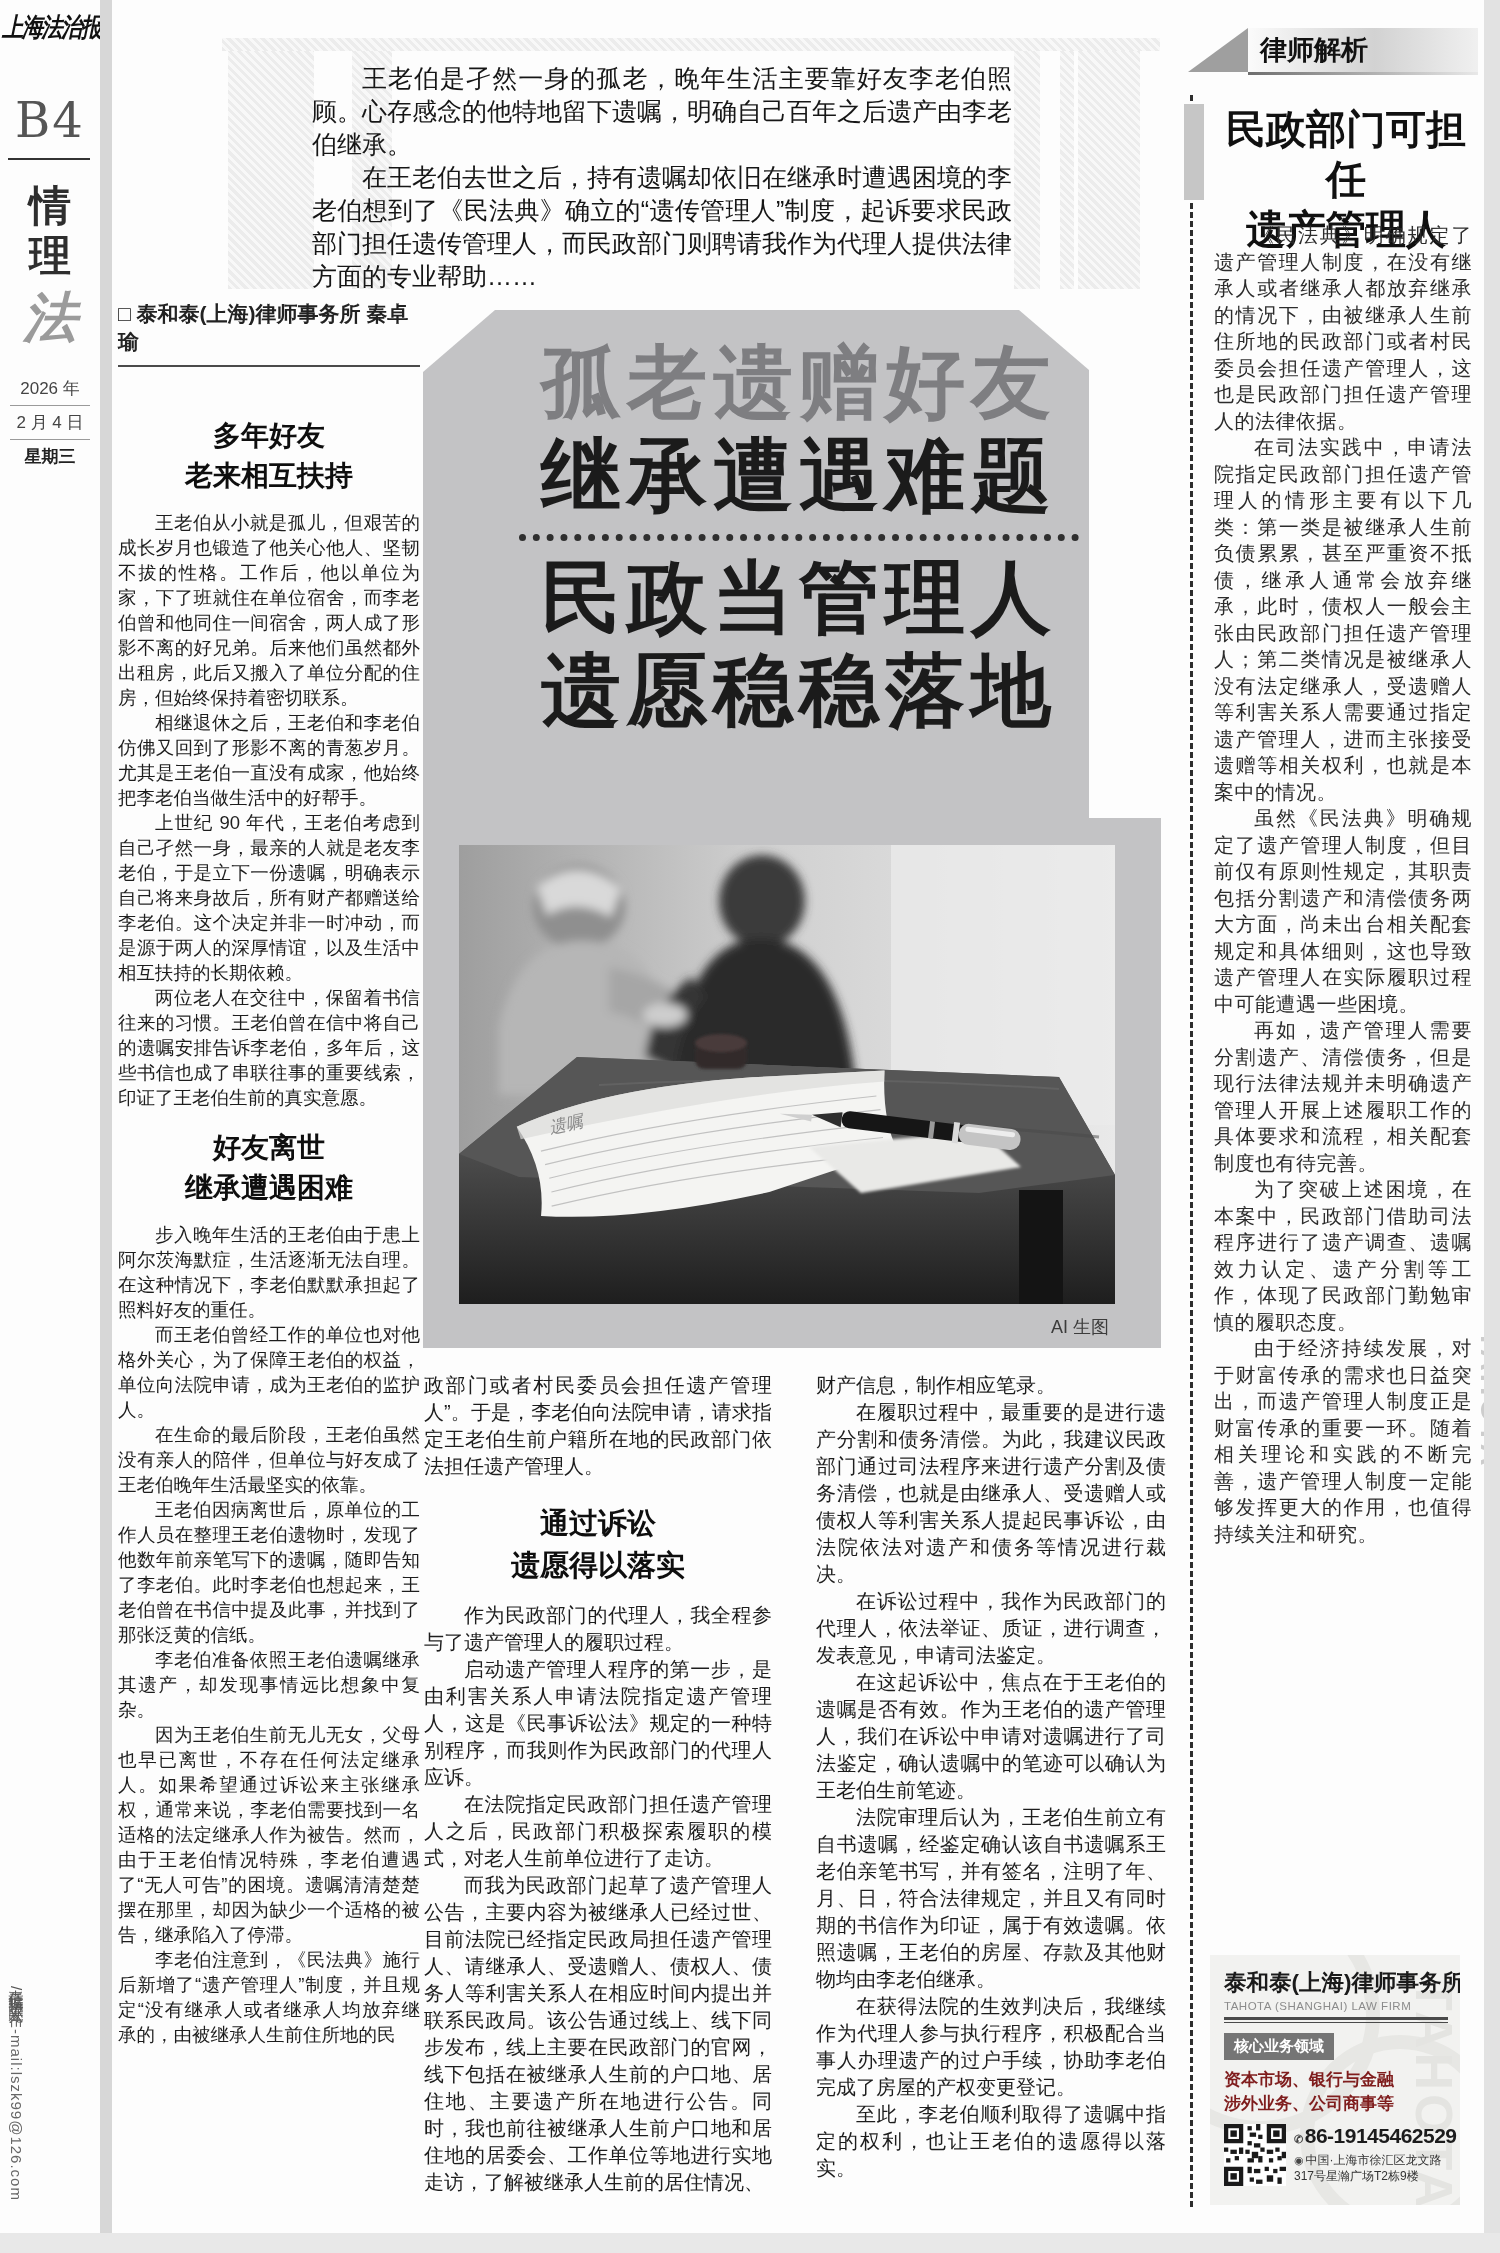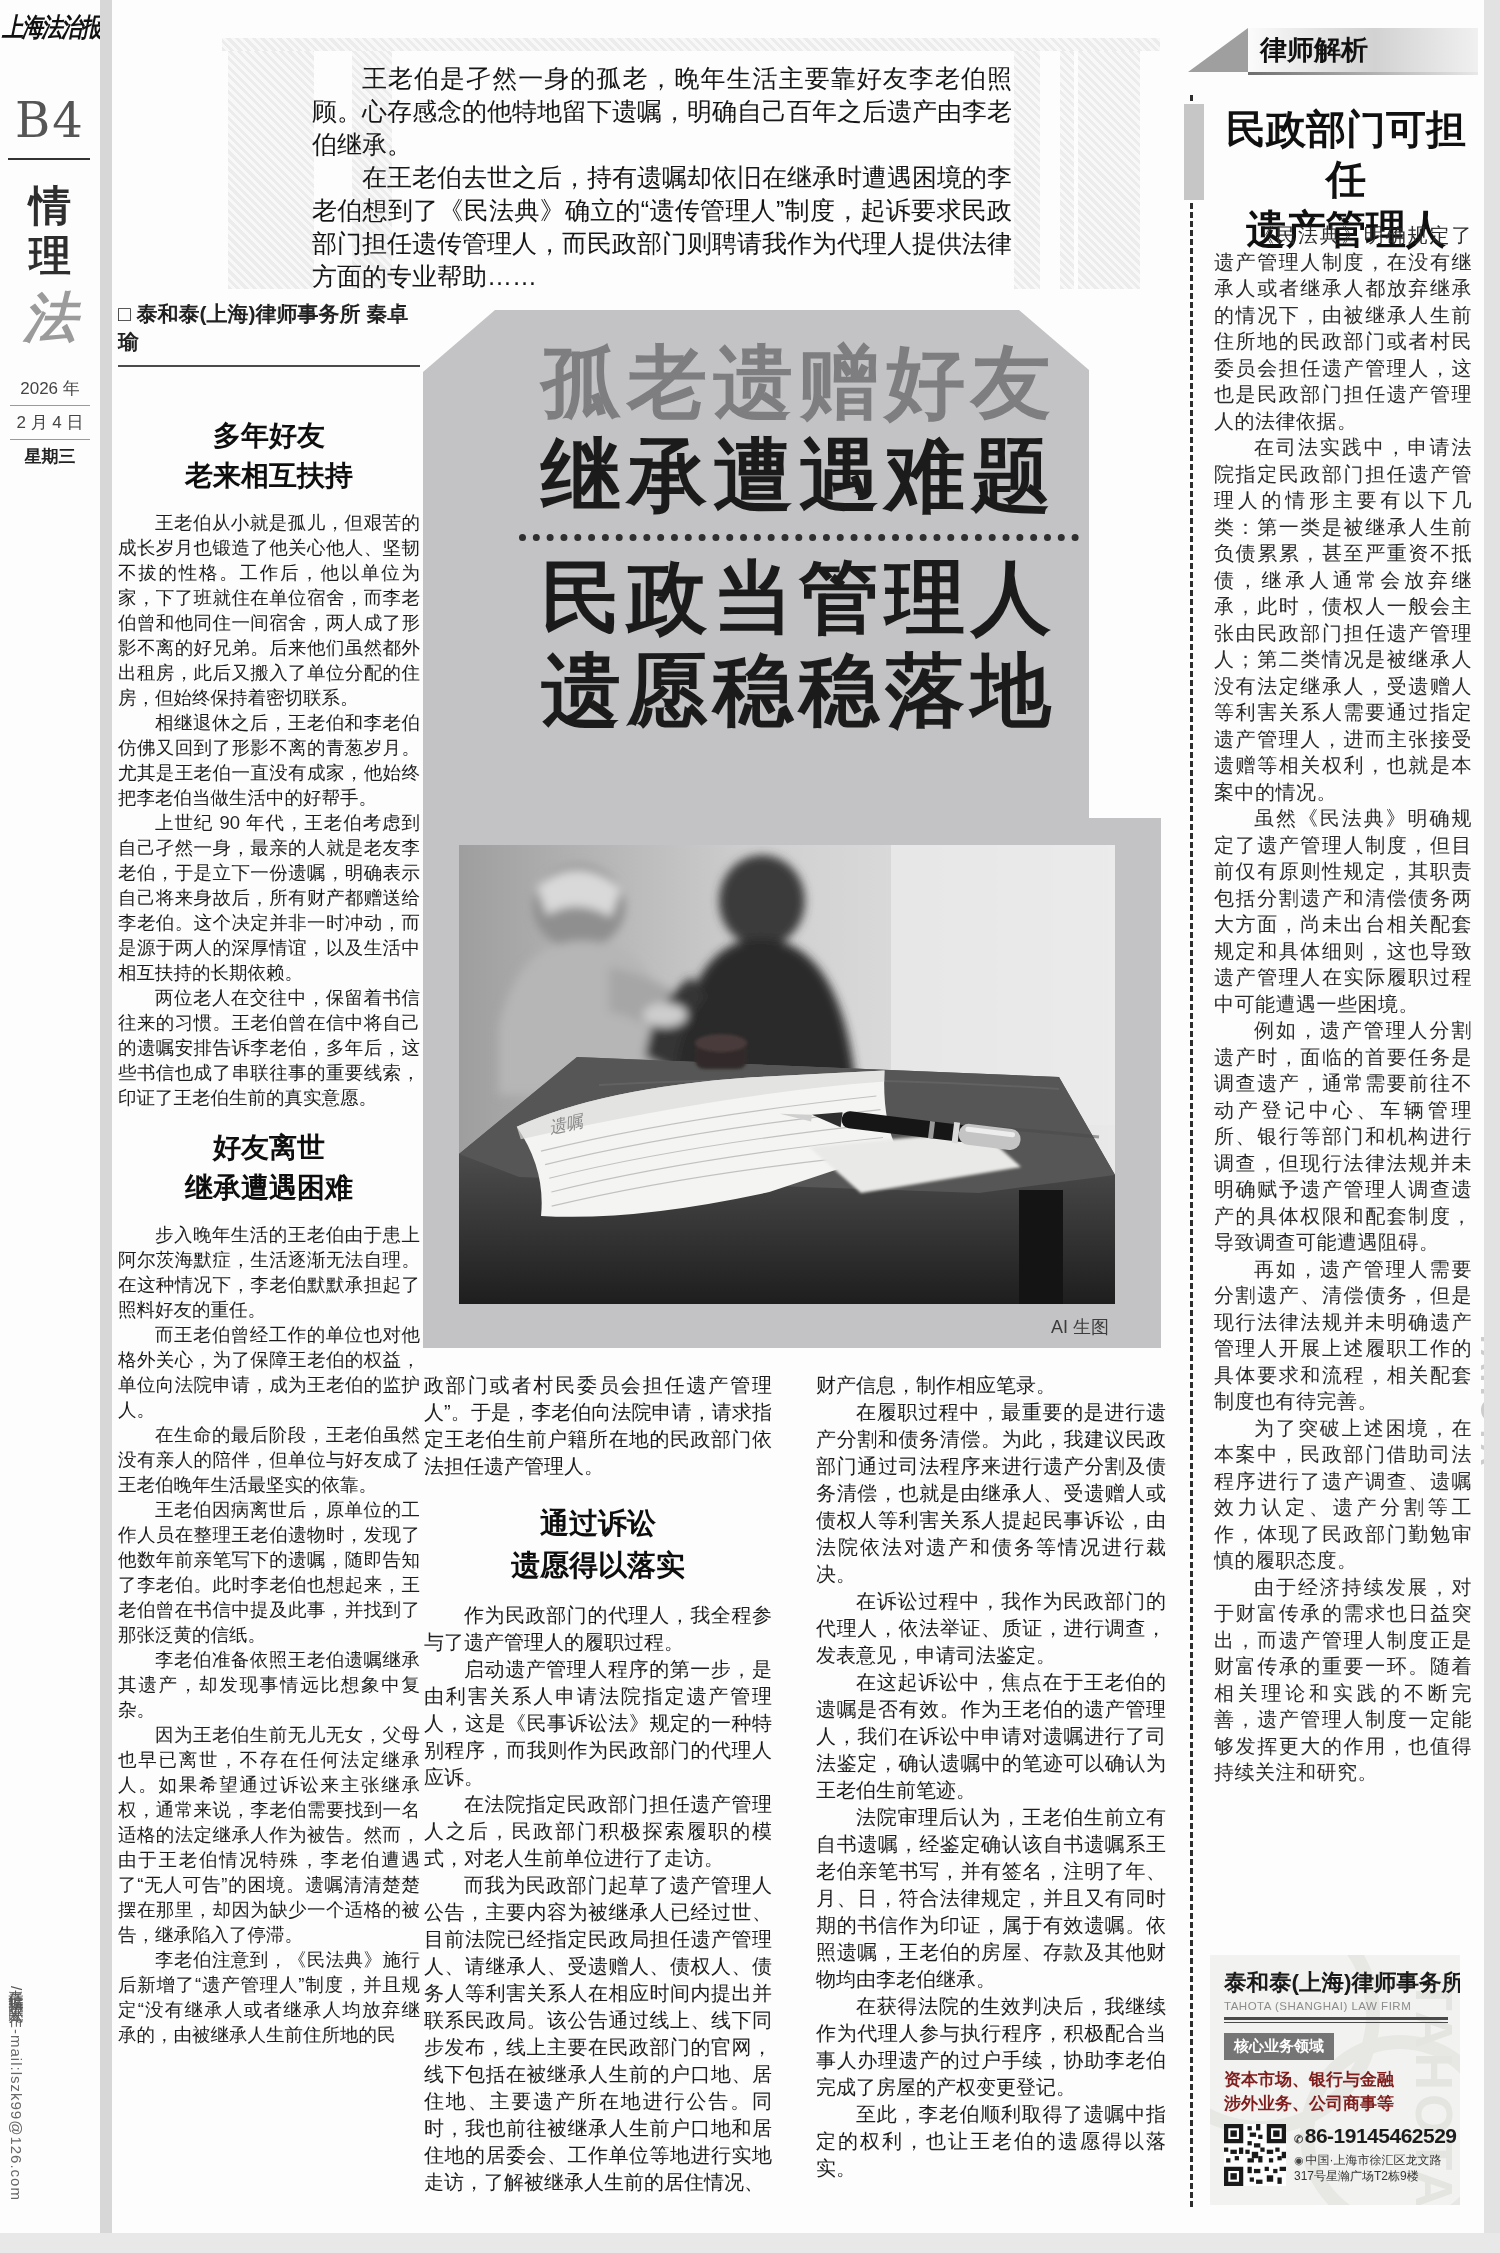--- a/index.html
+++ b/index.html
@@ -264,21 +264,20 @@
   <div class="panel-dash"></div>
   <div class="title-bar"></div>
   <div class="panel-title">
     <div>民政部门可担任</div>
     <div>遗产管理人</div>
   </div>
   <div class="panel-body">
       <p class="para">《民法典》明确规定了遗产管理人制度，在没有继承人或者继承人都放弃继承的情况下，由被继承人生前住所地的民政部门或者村民委员会担任遗产管理人，这也是民政部门担任遗产管理人的法律依据。</p>
       <p class="para">在司法实践中，申请法院指定民政部门担任遗产管理人的情形主要有以下几类：第一类是被继承人生前负债累累，甚至严重资不抵债，继承人通常会放弃继承，此时，债权人一般会主张由民政部门担任遗产管理人；第二类情况是被继承人没有法定继承人，受遗赠人等利害关系人需要通过指定遗产管理人，进而主张接受遗赠等相关权利，也就是本案中的情况。</p>
       <p class="para">虽然《民法典》明确规定了遗产管理人制度，但目前仅有原则性规定，其职责包括分割遗产和清偿债务两大方面，尚未出台相关配套规定和具体细则，这也导致遗产管理人在实际履职过程中可能遭遇一些困境。</p>
-      <p class="para">例如，遗产管理人分割遗产时，面临的首要任务是调查遗产，通常需要前往不动产登记中心、车辆管理所、银行等部门和机构进行调查，但现行法律法规并未明确赋予遗产管理人调查遗产的具体权限和配套制度，导致调查可能遭遇阻碍。</p>
       <p class="para">再如，遗产管理人需要分割遗产、清偿债务，但是现行法律法规并未明确遗产管理人开展上述履职工作的具体要求和流程，相关配套制度也有待完善。</p>
       <p class="para">为了突破上述困境，在本案中，民政部门借助司法程序进行了遗产调查、遗嘱效力认定、遗产分割等工作，体现了民政部门勤勉审慎的履职态度。</p>
       <p class="para">由于经济持续发展，对于财富传承的需求也日益突出，而遗产管理人制度正是财富传承的重要一环。随着相关理论和实践的不断完善，遗产管理人制度一定能够发挥更大的作用，也值得持续关注和研究。</p>
     </div>
 
   <div class="ad">
     <div class="wm-circle wm1"></div>
     <div class="wm-circle wm2"></div>
     <div class="wm-word">TAHOTA</div>
     <div class="ad-cn">泰和泰(上海)律师事务所</div>

